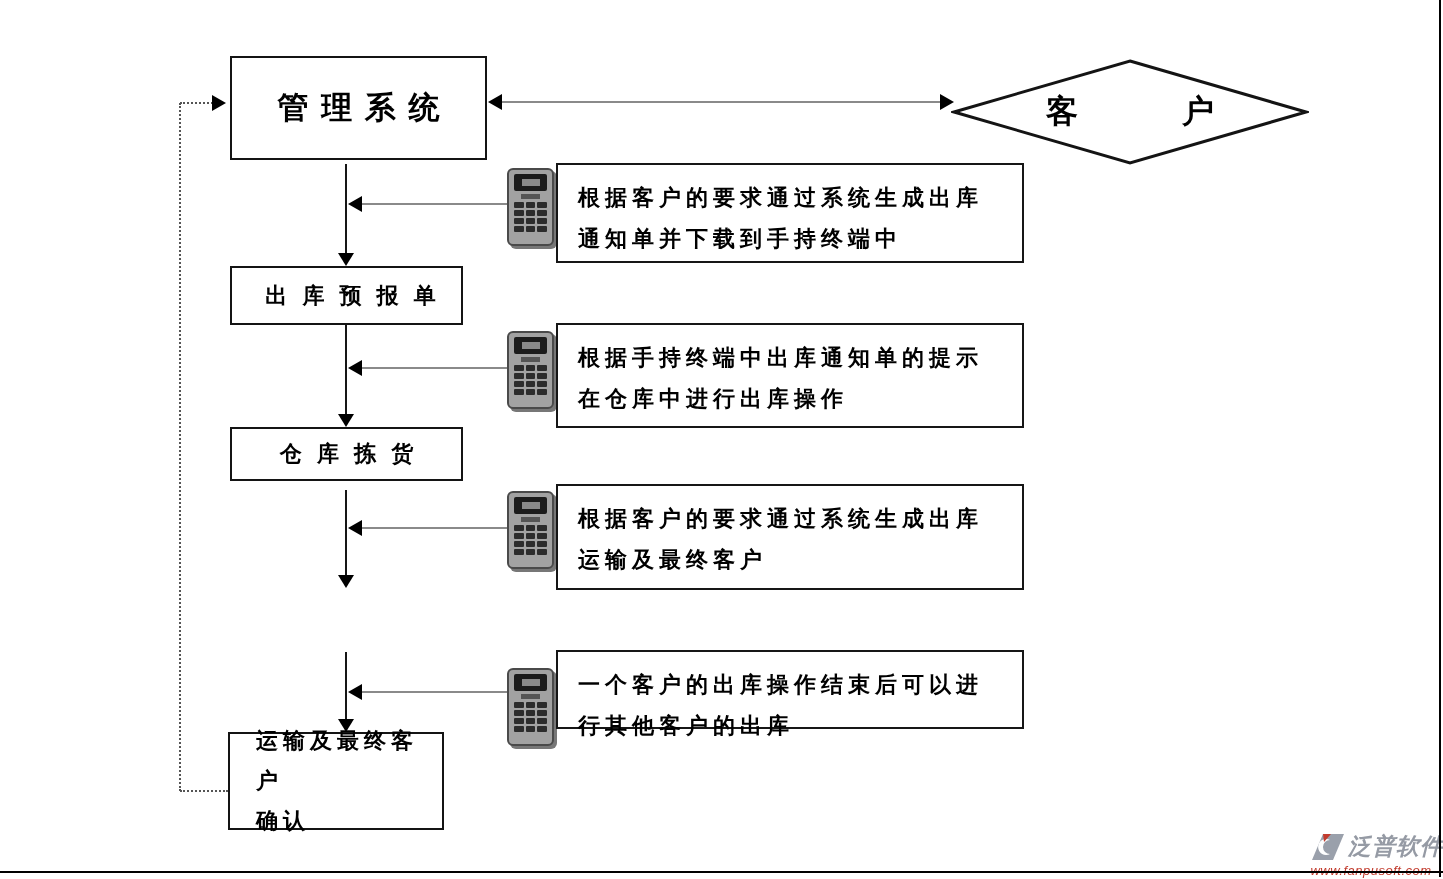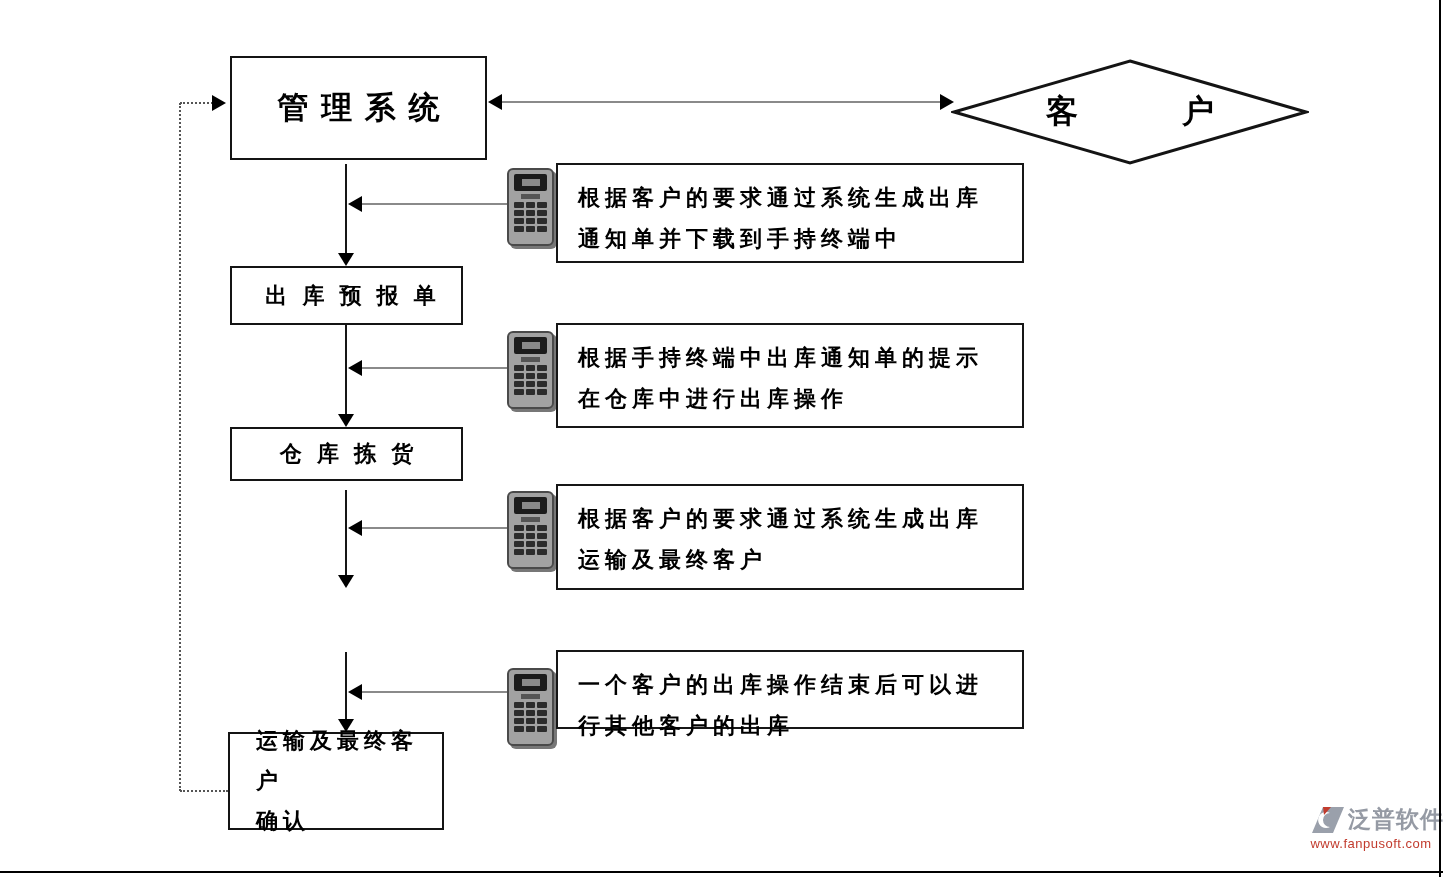--- a/index.html
+++ b/index.html
@@ -50,21 +50,21 @@
     background:#a2a2a2; border:2px solid #4a4a4a; border-radius:6px;
     box-shadow:3px 3px 0 #777; box-sizing:border-box; padding:4px 5px;
   }
   .device .screen { height:17px; background:#1c1c1c; border-radius:2px;
     display:flex; align-items:center; justify-content:center; margin-bottom:3px; }
   .device .screen-inner { width:18px; height:7px; background:#8a8a8a; }
   .device .btn-wide { width:60%; height:5px; background:#555; margin:0 auto 3px auto; }
   .device .keys { display:grid; grid-template-columns:repeat(3,1fr); gap:2px; }
   .device .key { height:6px; background:#2c2c2c; border-radius:1px; }
   
-  .watermark { position:absolute; left:1298px; top:804px; width:146px; }
+  .watermark { position:absolute; left:1298px; top:831px; width:146px;font-style:italic; }
   .brand-row { display:flex; align-items:center; gap:3px; justify-content:flex-end; }
   .brand-name { font-size:23px; font-weight:bold; letter-spacing:1px; }
   .brand-url { font-size:13px; text-align:center; margin-top:1px; letter-spacing:0.5px; }
   
   .frame-right { position:absolute; left:1439px; top:0; width:2px; height:877px; background:#000; }
   .frame-bottom { position:absolute; left:0; top:871px; width:1443px; height:2px; background:#000; }
 </style>
 </head>
 <body>
 

